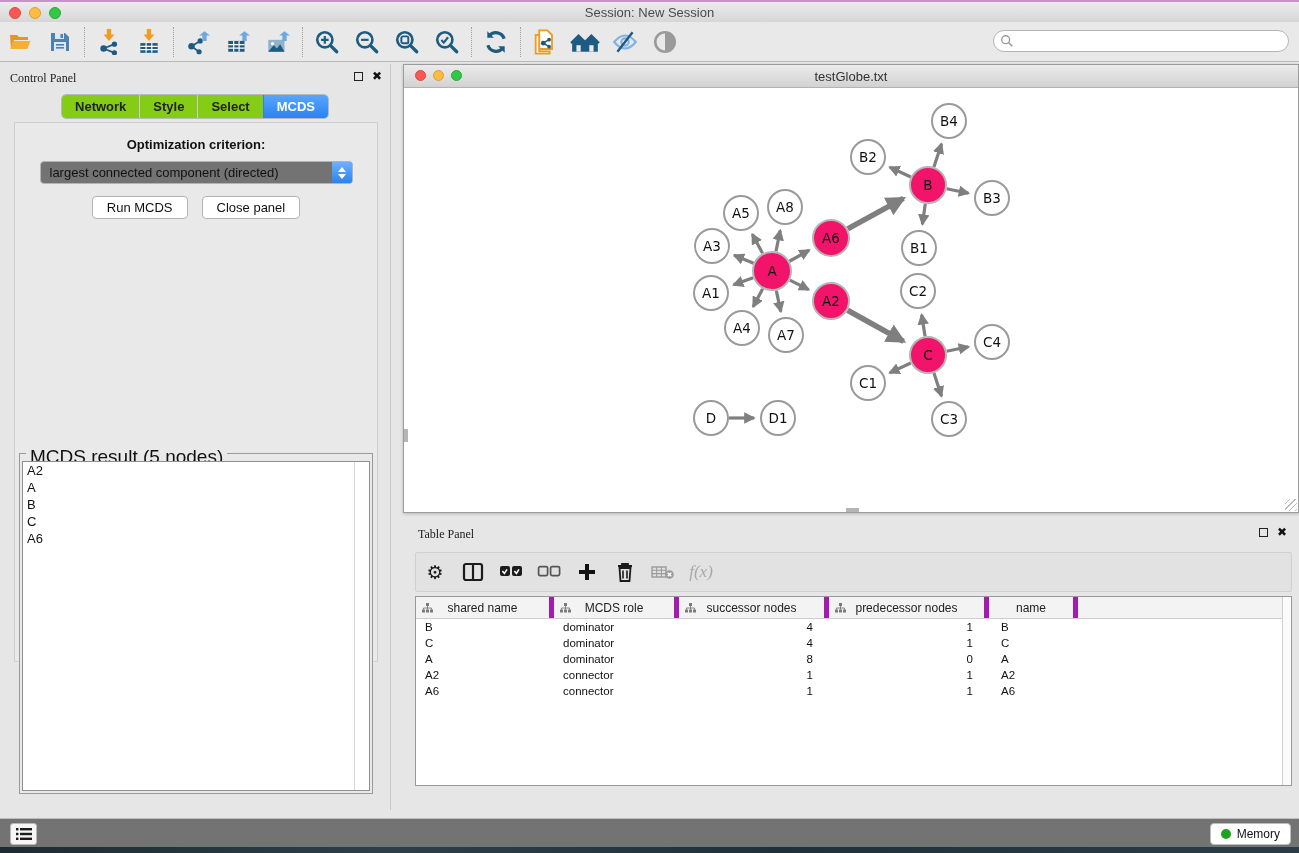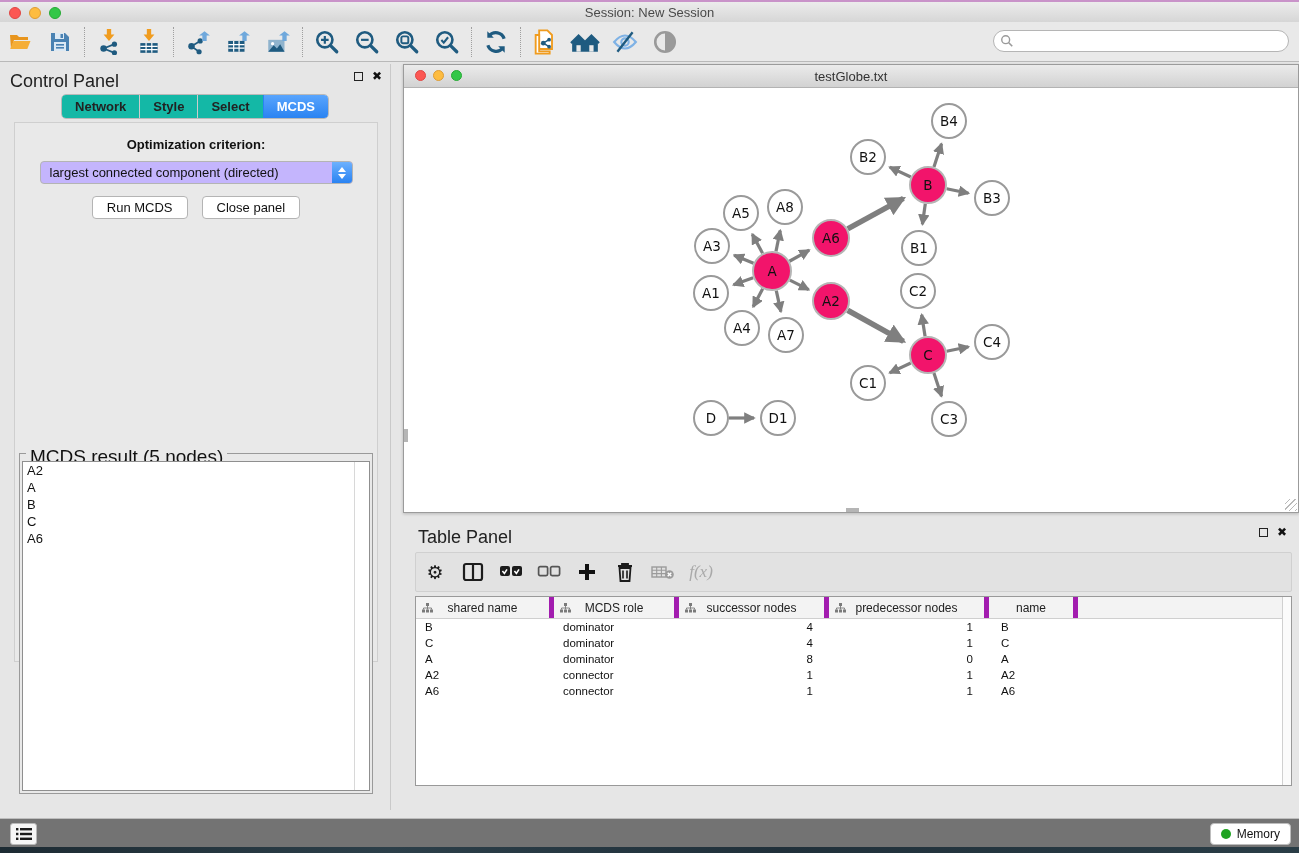--- a/index.html
+++ b/index.html
@@ -24,37 +24,37 @@
   .tb-btn { width:40px; height:34px; display:flex; align-items:center; justify-content:center; cursor:default; }
   .tb-sep { width:1px; height:30px; border-left:1px dotted #9f9f9f; margin:0 4px; }
   .search-wrap { position:absolute; right:10px; top:8px; }
   .search-input { width:296px; height:22px; border:1px solid #b5b5b5; border-radius:12px;
     background:#fff; padding-left:24px; font-size:12px; color:#333; outline:none; }
   .search-mag { position:absolute; left:7px; top:4px; }
 
   
   .control-panel { left:0; top:64px; width:391px; height:746px; background:#e6e6e6; border-right:1px solid #c9c9c9; }
   .panel-titlerow { position:relative; height:26px; }
-  .panel-title { position:absolute; left:10px; top:7px; font-size:18px; color:#222; }
+  .panel-title { position:absolute; left:10px; top:7px; font-size:12px; color:#222;font-family:Liberation Serif, serif; }
   .panel-ctrls { position:absolute; right:8px; top:7px; display:flex; gap:9px; align-items:center; }
   .float-box { width:9px; height:9px; border:1.5px solid #222; display:inline-block; }
   .close-x { font-size:12px; font-weight:bold; color:#111; line-height:10px; }
 
   .seg-tabs { display:flex; justify-content:center; margin-top:4px; }
   .seg-group { display:flex; border:1px solid #b9b9b9; border-radius:5px; overflow:hidden; background:#fff; }
-  .seg { padding:4px 13px; font-size:13px; font-weight:bold; color:#222; background:#14b8a6;
+  .seg { padding:4px 13px; font-size:13px; font-weight:bold; color:#222; background:#84cc16;
     border-left:1px solid #ccc; cursor:default; white-space:nowrap; }
   .seg:first-child { border-left:none; }
   .seg.active { background:linear-gradient(#59a5fd,#2a83f2); color:#fff; border-left-color:#2a83f2; }
 
   .cp-content { position:absolute; left:14px; top:58px; width:364px; height:540px;
     background:#e9e9e9; border:1px solid #cfcfcf; }
   .opt-label { text-align:center; margin-top:14px; font-size:13px; font-weight:bold; color:#111; }
   .select-row { display:flex; justify-content:center; margin-top:9px; }
-  .fake-select { position:relative; width:313px; height:23px; background:#c4b5fd; border:1px solid #b4b4b4;
+  .fake-select { position:relative; width:313px; height:23px; background:#737373; border:1px solid #b4b4b4;
     border-radius:4px; display:flex; align-items:center; }
   .fake-select .val { font-size:13px; color:#111; padding-left:9px; white-space:nowrap; }
   .stepper { position:absolute; right:0; top:0; width:20px; height:21px; border-radius:0 3px 3px 0;
     background:linear-gradient(#6db1fe,#2a83f2); display:flex; flex-direction:column; align-items:center; justify-content:center; gap:2px; }
   .tri-up { width:0; height:0; border-left:4px solid transparent; border-right:4px solid transparent; border-bottom:5px solid #fff; }
   .tri-down { width:0; height:0; border-left:4px solid transparent; border-right:4px solid transparent; border-top:5px solid #fff; }
   .btn-row { display:flex; justify-content:center; gap:14px; margin-top:12px; }
   .push-btn { background:#fff; border:1px solid #b4b4b4; border-radius:4px; height:23px;
     padding:0 14px; font-size:13px; color:#111; font-family:inherit; }
 

